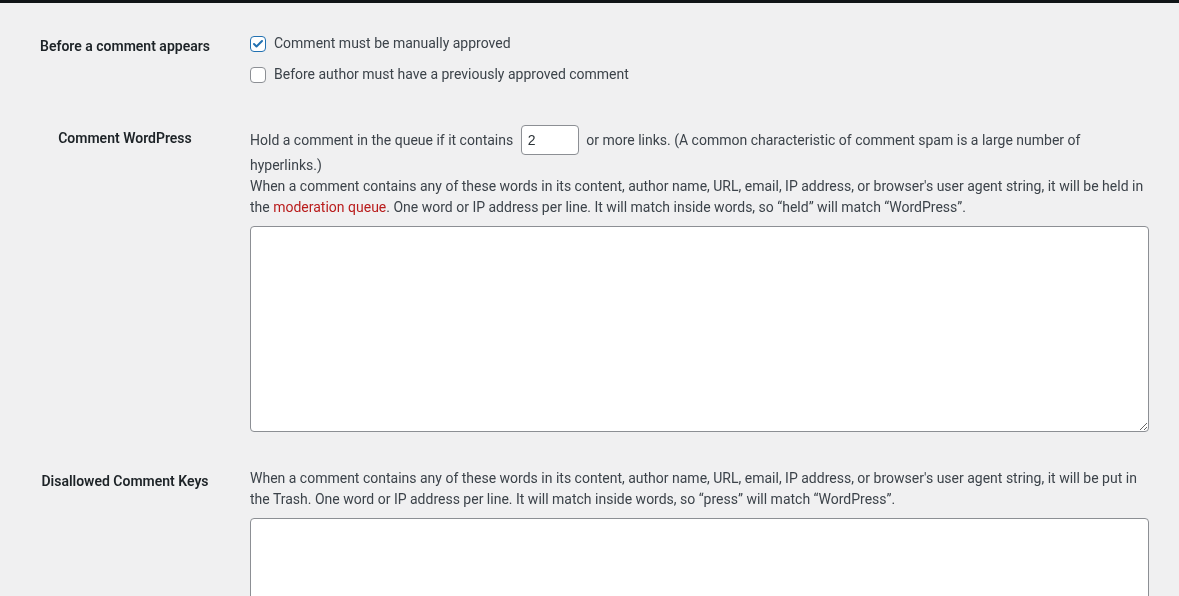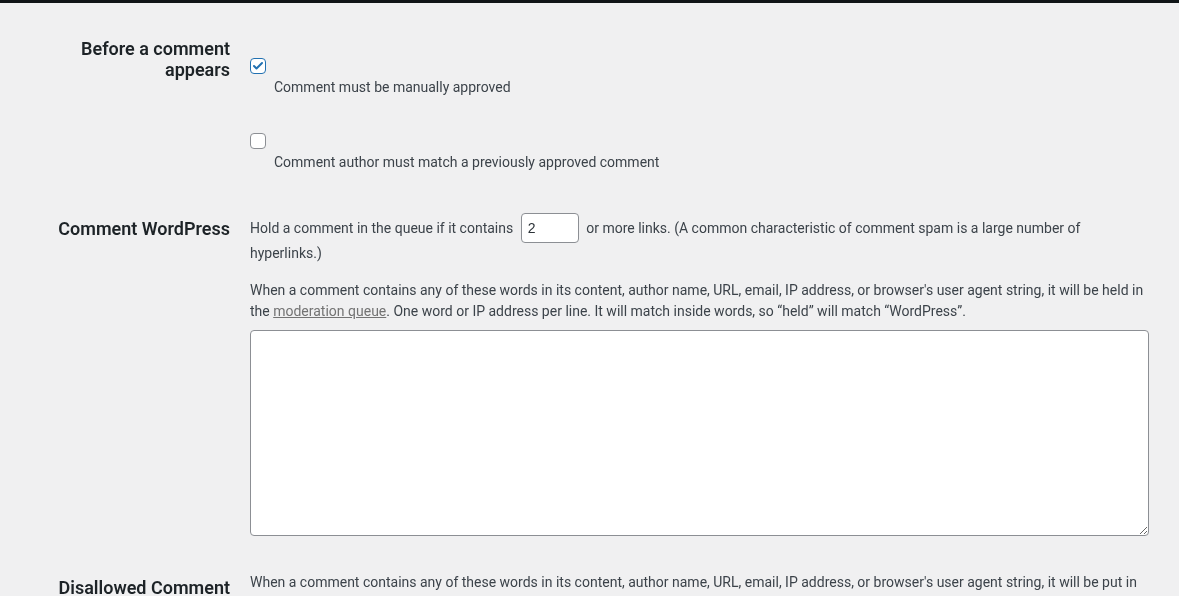--- a/index.html
+++ b/index.html
@@ -19,26 +19,26 @@
     }
     .wrap {
       padding: 18px 20px 0 20px;
     }
     table.form-table {
       width: 100%;
       border-collapse: collapse;
     }
     table.form-table th {
       vertical-align: top;
-      text-align: right;
+      text-align: center;
       padding: 20px 10px 20px 0;
       width: 220px;
       font-weight: 600;
       color: #1d2327;
-      font-size: 18px;
+      font-size: 14px;
     }
     table.form-table td {
       vertical-align: top;
       padding: 15px 10px;
       font-size: 14px;
       line-height: 1.5;
       color: #3c434a;
     }
     .checkbox-row {
       display: flex;
@@ -57,43 +57,40 @@
       background: #fff;
       cursor: pointer;
       flex: 0 0 auto;
     }
     .checkbox.checked {
       border-color: #2271b1;
     }
     .checkbox svg { display: block; }
     .checkbox-label {
       cursor: pointer;
-      margin-top: 44px;
     }
     .inline-sentence {
-      margin-bottom: 16px;
     }
     .inline-sentence input[type="number"] {
       width: 58px;
       height: 30px;
       padding: 0 6px;
       font-size: 14px;
       border: 1px solid #8c8f94;
       border-radius: 4px;
       background: #fff;
       color: #2c3338;
       margin: 0 4px;
       vertical-align: baseline;
     }
     .help-text {
       margin-bottom: 8px;
     }
     a.link {
-      color: #737373;
-      text-decoration: underline;
+      color: #b91c1c;
       cursor: pointer;
     }
     textarea.large-text {
       width: 100%;
       max-width: 914px;
       height: 206px;
       padding: 6px 8px;
       font-size: 14px;
       border: 1px solid #8c8f94;
       border-radius: 4px;
@@ -119,21 +116,21 @@
             <div class="checkbox-row">
               <span class="checkbox checked">
                 <svg width="12" height="12" viewBox="0 0 24 24">
                   <path fill="none" stroke="#2271b1" stroke-width="4" stroke-linecap="round" stroke-linejoin="round" d="M4 12l5 5L20 6"></path>
                 </svg>
               </span>
               <label class="checkbox-label">Comment must be manually approved</label>
             </div>
             <div class="checkbox-row">
               <span class="checkbox"></span>
-              <label class="checkbox-label">Comment author must match a previously approved comment</label>
+              <label class="checkbox-label">Before author must have a previously approved comment</label>
             </div>
           </div>
         </td>
       </tr>
 
       <tr>
         <th>Comment WordPress</th>
         <td>
           <div class="td-content">
             <p class="inline-sentence">

